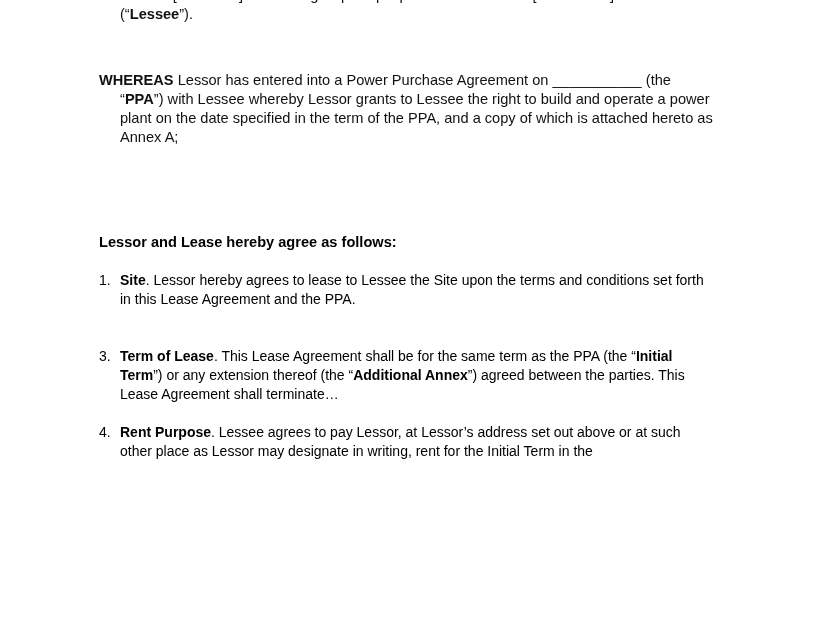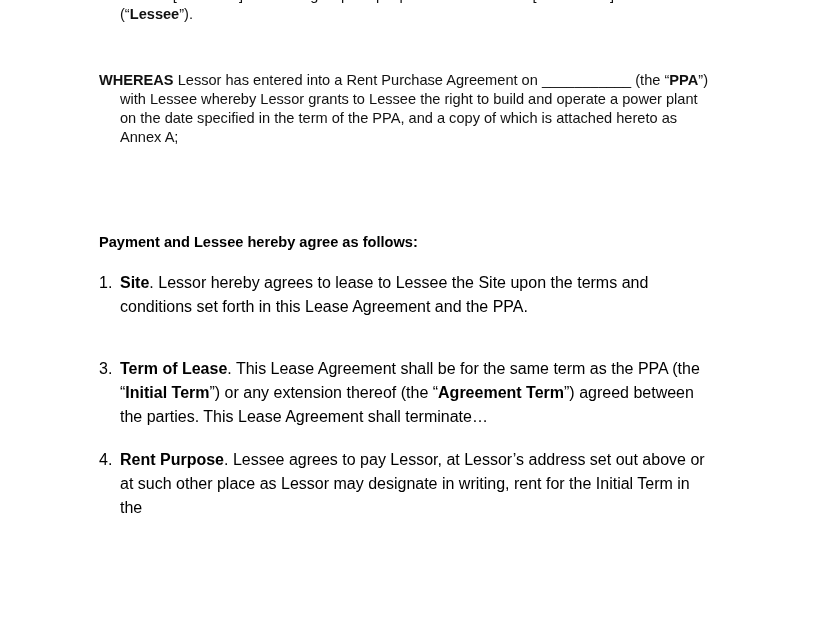--- a/index.html
+++ b/index.html
@@ -46,22 +46,22 @@
   .intro-cont {
     padding-left: 21px;
     text-indent: -21px;
   }
   .spacer-md { height: 19px; }
   .spacer-xl { height: 47px; }
   b, .b {
     font-weight: bold;
   }
   .numitem {
-    font-size: 16px;
-    line-height: 24px;
+    font-size: 14px;
+    line-height: 19px;
     padding-left: 21px;
     text-indent: -21px;
     margin: 0;
   }
   .num {
     display: inline-block;
     width: 21px;
     text-indent: 0;
   }
   .heading {
@@ -84,46 +84,46 @@
     <p class="para intro-cont">
       <span class="bracketgap-wrap">
         <span>the laws of [</span><span class="bracketgap"></span><span>] and having its principal place of business at [LOCATION]</span>
       </span><br>
       <span>(“</span><b>Lessee</b><span>”).</span>
     </p>
 
     <div class="spacer-xl"></div>
 
     <p class="para hang">
-      <b>WHEREAS</b><span class="rec-body"><span> Lessor has entered into a Rent Purchase Agreement on </span><span>___________</span><span> (the “</span><b>PPA</b><span>”) with Lessee whereby Lessor grants to Lessee the right to build and operate a power plant on the date specified in the term of the PPA, and a copy of which is attached hereto as Annex A;</span></span>
+      <b>WHEREAS</b><span class="rec-body"><span> Lessor has entered into a Power Purchase Agreement on </span><span>___________</span><span> (the “</span><b>PPA</b><span>”) with Lessee whereby Lessor grants to Lessee the right to build and operate a power plant on the date specified in the term of the PPA, and a copy of which is attached hereto as Annex A;</span></span>
     </p>
 
     <div class="spacer-md"></div>
 
 
     <div class="spacer-md"></div>
 
 
     <div class="spacer-xl"></div>
 
-    <p class="heading">Payment and Lessee hereby agree as follows:</p>
+    <p class="heading">Lessor and Lease hereby agree as follows:</p>
 
     <div class="spacer-md"></div>
 
     <p class="numitem">
       <span class="num">1.</span><b>Site</b><span class="cl-body"><span>.  Lessor hereby agrees to lease to Lessee the Site upon the terms and conditions set forth in this Lease Agreement and the PPA.</span></span>
     </p>
 
     <div class="spacer-md"></div>
 
 
     <div class="spacer-md"></div>
 
     <p class="numitem">
-      <span class="num">3.</span><b>Term of Lease</b><span class="cl-body"><span>.  This Lease Agreement shall be for the same term as the PPA (the “</span><b>Initial Term</b><span>”) or any extension thereof (the “</span><b>Agreement Term</b><span>”) agreed between the parties.  This Lease Agreement shall terminate…</span></span>
+      <span class="num">3.</span><b>Term of Lease</b><span class="cl-body"><span>.  This Lease Agreement shall be for the same term as the PPA (the “</span><b>Initial Term</b><span>”) or any extension thereof (the “</span><b>Additional Annex</b><span>”) agreed between the parties.  This Lease Agreement shall terminate…</span></span>
     </p>
 
     <div class="spacer-md"></div>
 
     <p class="numitem">
       <span class="num">4.</span><b>Rent Purpose</b><span class="cl-body"><span>.  Lessee agrees to pay Lessor, at Lessor’s address set out above or at such other place as Lessor may designate in writing, rent for the Initial Term in the</span></span>
     </p>
 
   </div>
 </div>

